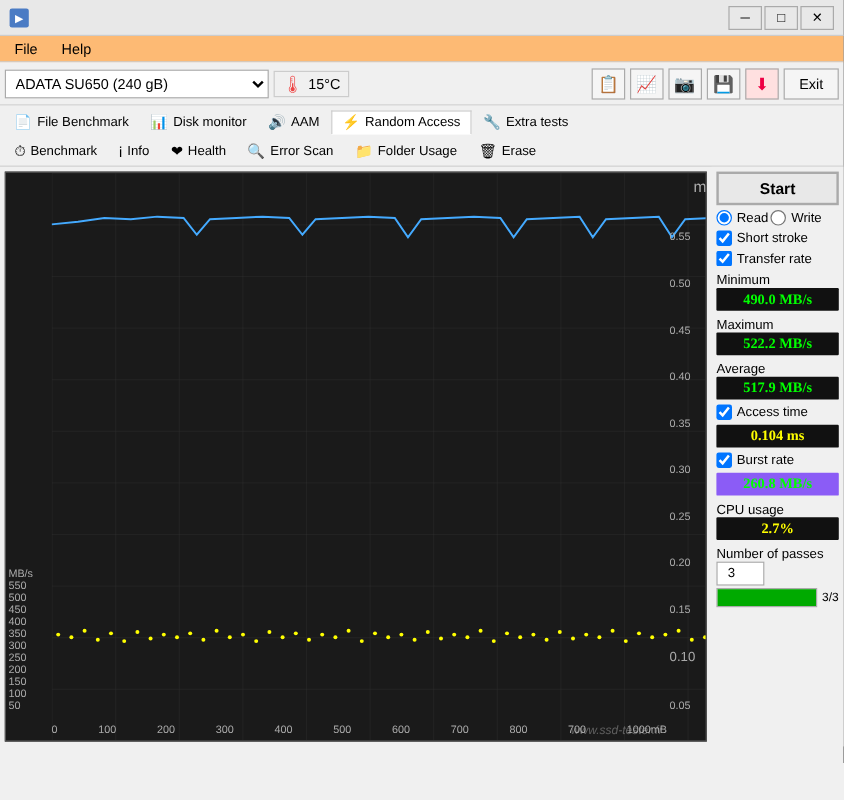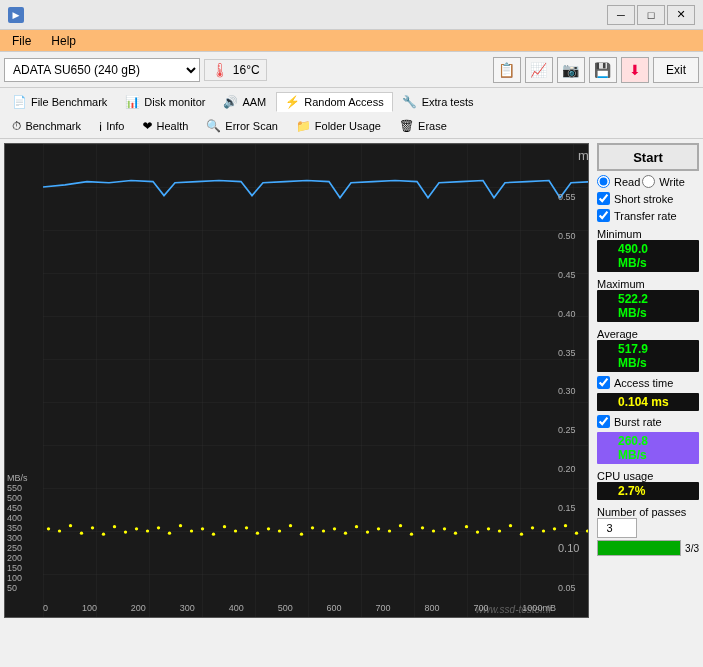--- a/index.html
+++ b/index.html
@@ -11,21 +11,21 @@
     .titlebar-icon { width: 16px; height: 16px; background: #4a7bc4; border-radius: 2px; display: flex; align-items: center; justify-content: center; color: white; font-size: 9px; }
     .titlebar-controls { display: flex; gap: 2px; }
     .titlebar-btn { width: 28px; height: 20px; background: #e8e8e8; border: 1px solid #aaa; cursor: pointer; display: flex; align-items: center; justify-content: center; font-size: 11px; }
 
     
     .menubar { background: #fdba74; height: 22px; display: flex; align-items: center; padding: 0 4px; border-bottom: 1px solid #ccc; gap: 4px; }
     .menu-item { padding: 2px 8px; cursor: pointer; font-size: 12px; }
 
     
     .toolbar { background: #f0f0f0; height: 36px; display: flex; align-items: center; padding: 0 4px; gap: 4px; border-bottom: 1px solid #ccc; }
-    .drive-select { width: 196px; height: 24px; border: 1px solid #aaa; background: white; padding: 0 4px; font-size: 12px; }
+    .drive-select { width: 220px; height: 24px; border: 1px solid #aaa; background: white; padding: 0 4px; font-size: 12px; }
     .temp-badge { display: flex; align-items: center; gap: 4px; background: #f0f0f0; padding: 2px 6px; border: 1px solid #ccc; }
     .temp-icon { color: #e44; font-size: 14px; }
     .toolbar-icons { display: flex; gap: 4px; margin-left: auto; }
     .toolbar-icon-btn { width: 28px; height: 26px; border: 1px solid #aaa; background: #f5f5f5; cursor: pointer; display: flex; align-items: center; justify-content: center; font-size: 14px; }
     .exit-btn { height: 26px; padding: 0 12px; border: 1px solid #aaa; background: #f5f5f5; cursor: pointer; font-size: 12px; }
 
     
     .tabs-area { background: #f0f0f0; border-bottom: 1px solid #ccc; padding: 2px 4px 0; }
     .tabs-row { display: flex; align-items: center; height: 24px; gap: 2px; }
     .tab-item { display: flex; align-items: center; gap: 4px; padding: 2px 8px; cursor: pointer; font-size: 11px; white-space: nowrap; }
@@ -37,21 +37,21 @@
     
     
     .right-panel { width: 110px; padding: 4px; display: flex; flex-direction: column; gap: 4px; background: #f0f0f0; }
     .start-btn { width: 100%; height: 28px; background: #e8e8e8; border: 2px solid #aaa; cursor: pointer; font-size: 13px; font-weight: bold; }
     .radio-group { display: flex; flex-direction: row; gap: 2px; }
     .radio-label { display: flex; align-items: center; gap: 4px; font-size: 11px; cursor: pointer; }
     .checkbox-label { display: flex; align-items: center; gap: 4px; font-size: 11px; cursor: pointer; }
     .spinbox-row { display: flex; align-items: center; gap: 4px; margin: 2px 0; }
     .spinbox { width: 40px; height: 20px; border: 1px solid #aaa; text-align: center; font-size: 11px; }
     .spinbox-unit { font-size: 11px; }
-    .stat-box { background: #111; color: #0f0; font-size: 12px; font-weight: bold; text-align: left; padding: 2px 21px; width: 100%; border-radius: 1px; }
+    .stat-box { background: #111; color: #0f0; font-size: 12px; font-weight: bold; text-align: center; padding: 2px 21px; width: 100%; border-radius: 1px; font-family: Liberation Serif, serif; }
     .stat-label { font-size: 11px; margin-top: 2px; }
     .passes-row { display: flex; align-items: center; gap: 4px; }
     .passes-spinbox { width: 40px; height: 20px; border: 1px solid #aaa; text-align: center; font-size: 11px; }
   </style>
 </head>
 <body>
 
 <div class="titlebar">
   <div class="titlebar-left">
     <div class="titlebar-icon">▶</div>
@@ -67,21 +67,21 @@
   <div class="menu-item">File</div>
   <div class="menu-item">Help</div>
 </div>
 
 <div class="toolbar">
   <select class="drive-select">
     <option>ADATA SU650 (240 gB)</option>
   </select>
   <div class="temp-badge">
     <span class="temp-icon">🌡</span>
-    <span>16°C</span>
+    <span>15°C</span>
   </div>
   <div class="toolbar-icons">
     <button class="toolbar-icon-btn">📋</button>
     <button class="toolbar-icon-btn">📈</button>
     <button class="toolbar-icon-btn">📷</button>
     <button class="toolbar-icon-btn">💾</button>
     <button class="toolbar-icon-btn" style="color:#e04; background:#ffe0e0;">⬇</button>
     <button class="exit-btn">Exit</button>
   </div>
 </div>

